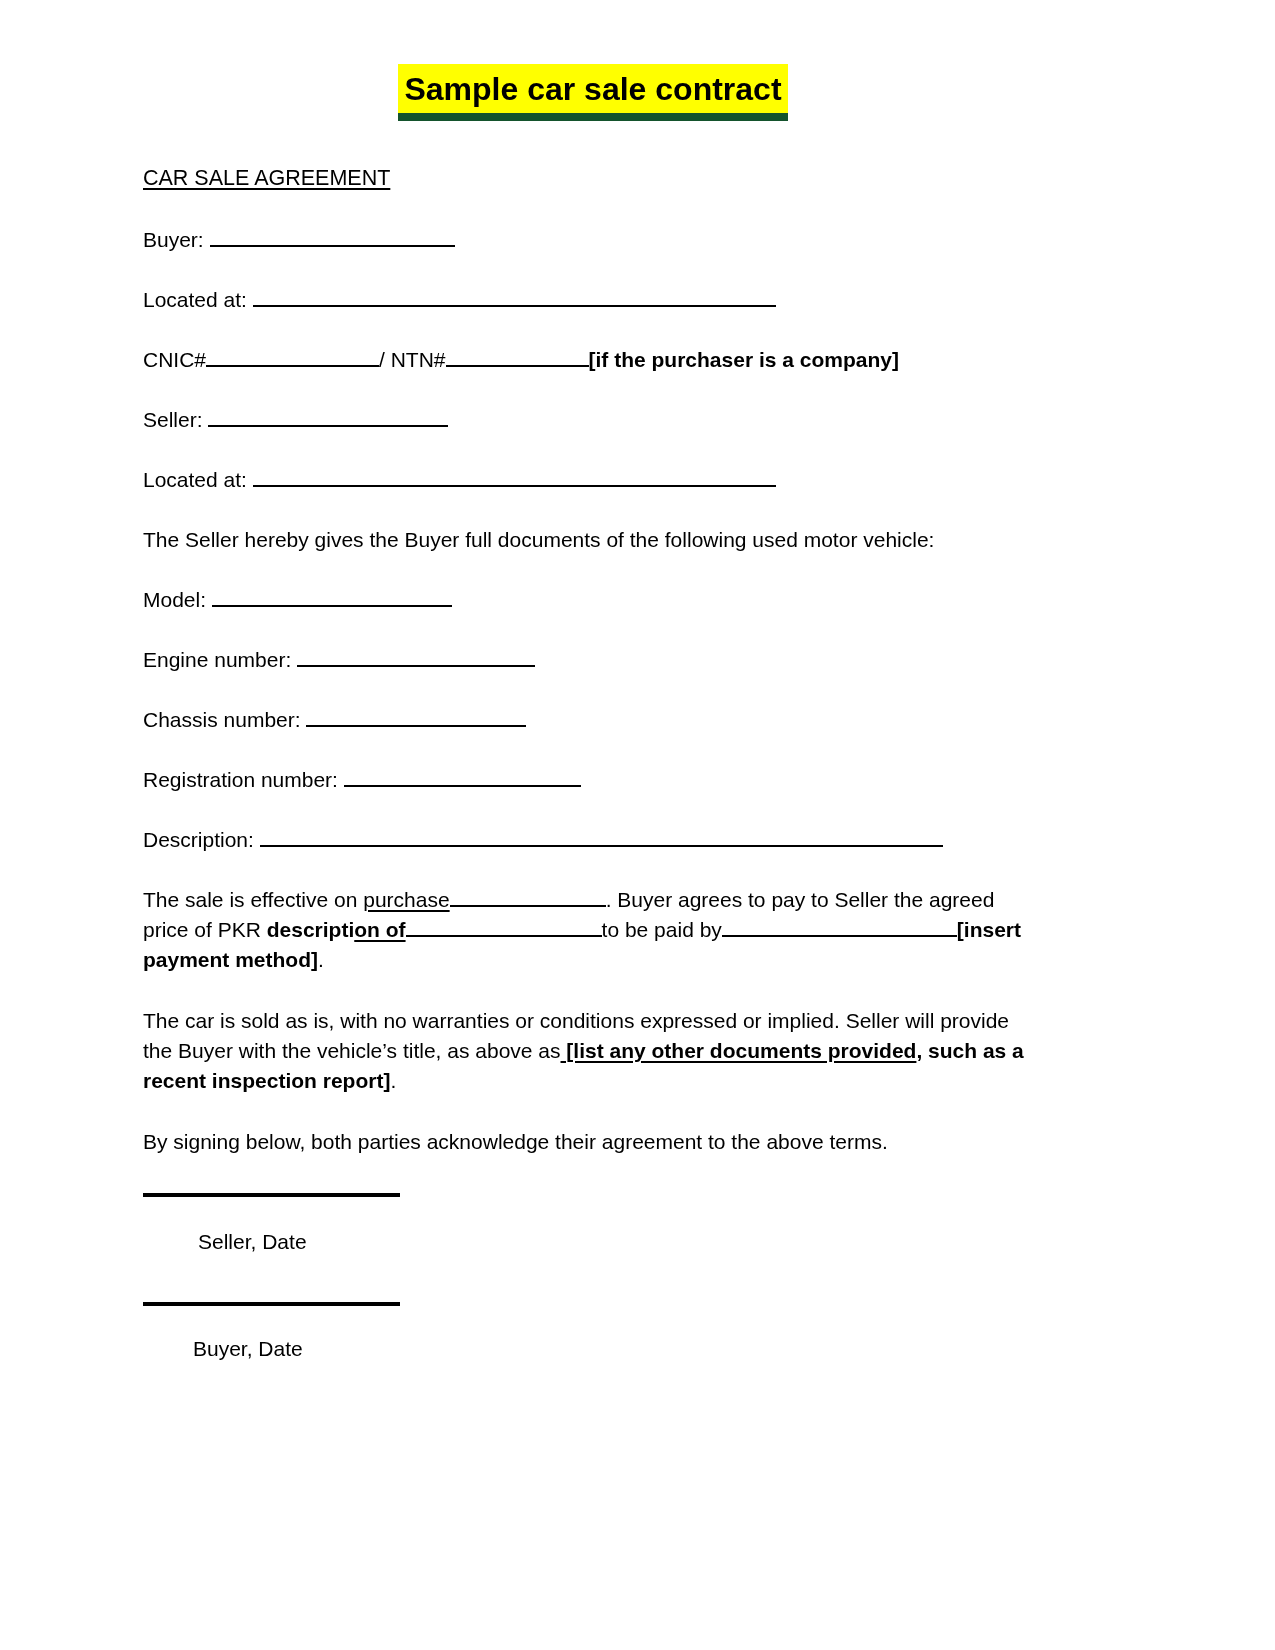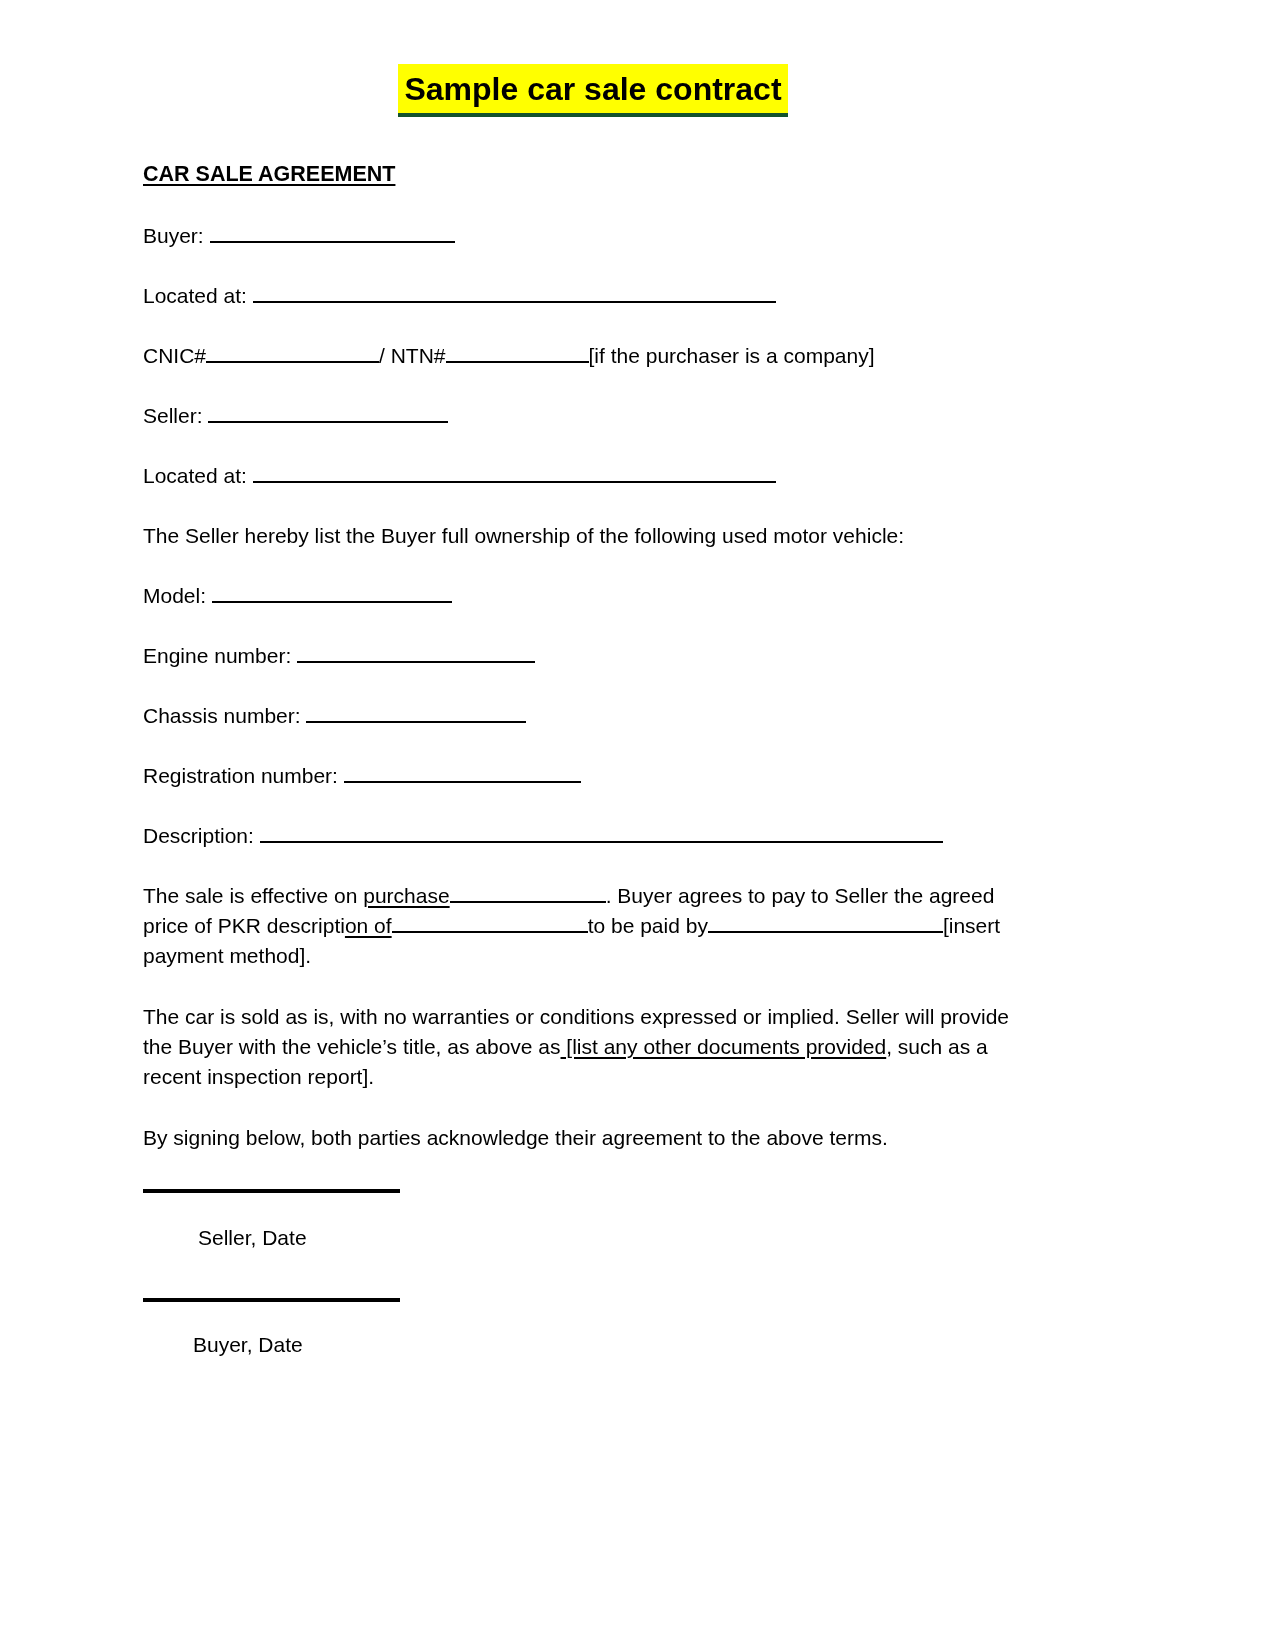--- a/index.html
+++ b/index.html
@@ -17,40 +17,40 @@
     width: 1043px; 
   }
   .inner { width: 900px; }
   .title-row { text-align: center; margin-bottom: 42px; line-height: 48px; }
   .title-highlight {
     display: inline-block;
     background: #ffff00;
     font-size: 32px;
     font-weight: bold;
     padding: 1px 6px 0 6px;
-    border-bottom: 4px solid #14532d;
+    border-bottom: 8px solid #14532d;
   }
   .heading {
-    font-weight: bold;
+    font-weight: normal;
     font-size: 21.5px;
     text-decoration: underline;
     text-decoration-thickness: 2px;
     text-underline-offset: 3px;
     line-height: 30px;
     margin-bottom: 32px;
   }
   .line { line-height: 30px; margin-bottom: 30px; }
   .para { line-height: 30px; margin-bottom: 31px; width: 900px; }
   .blank {
     display: inline-block;
     height: 22px;
     border-bottom: 2px solid #000;
     vertical-align: baseline;
   }
-  .b { font-weight: normal; }
+  .b { font-weight: bold; }
   .u {
     text-decoration: underline;
     text-decoration-thickness: 2px;
     text-underline-offset: 3px;
   }
   .w132 { width: 156px; }
   .w173 { width: 173px; }
   .w143 { width: 143px; }
   .w196 { width: 196px; }
   .w220 { width: 220px; }
@@ -88,21 +88,21 @@
 
     <div class="line"><span>Located at:</span> <span class="blank w523"></span></div>
 
     <div class="line"><span>CNIC#</span><span class="blank w173"></span><span>/ NTN#</span><span class="blank w143"></span><span class="b">[if the purchaser is a company]</span></div>
 
     <div class="line"><span>Seller:</span> <span class="blank w240"></span></div>
 
     <div class="line"><span>Located at:</span> <span class="blank w523"></span></div>
 
 
-    <div class="line"><span>The Seller hereby list the Buyer full ownership of the following used motor vehicle:</span></div>
+    <div class="line"><span>The Seller hereby gives the Buyer full documents of the following used motor vehicle:</span></div>
 
     <div class="line"><span>Model:</span> <span class="blank w240"></span></div>
 
 
     <div class="line"><span>Engine number:</span> <span class="blank w238"></span></div>
 
     <div class="line"><span>Chassis number:</span> <span class="blank w220"></span></div>
 
     <div class="line"><span>Registration number:</span> <span class="blank w237"></span></div>
 

